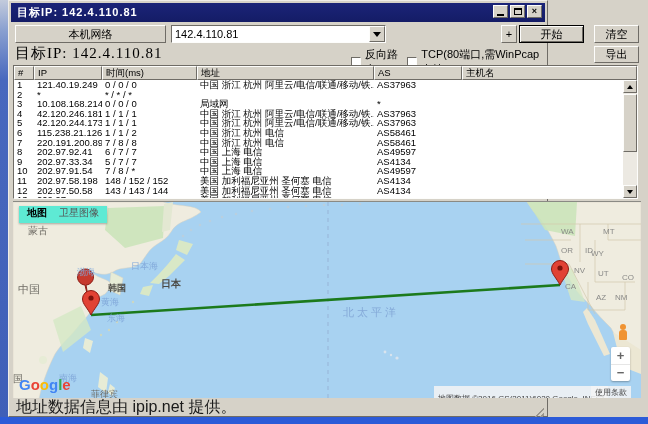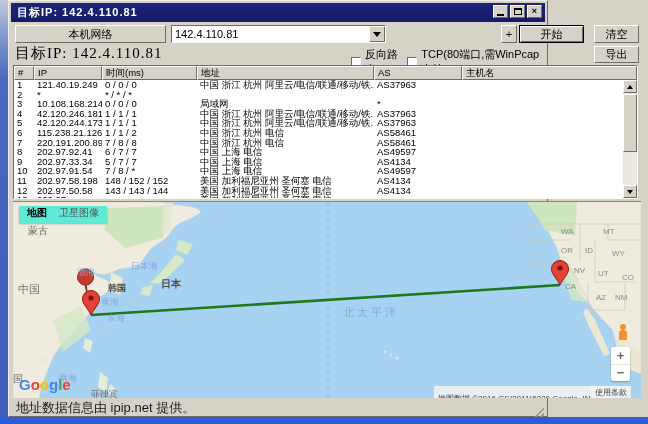--- a/index.html
+++ b/index.html
@@ -103,21 +103,21 @@
   .glogo span:nth-child(3){color:#FBBC05}.glogo span:nth-child(4){color:#4285F4}
   .glogo span:nth-child(5){color:#34A853}.glogo span:nth-child(6){color:#EA4335}
 
   .attrib { position:absolute; left:421px; top:184px; height:13px; background:rgba(245,245,245,.85);
     font-size:8px; color:#444; display:flex; align-items:center; padding:12px 4px; }
   .terms { position:absolute; left:578px; top:184px; height:13px; background:rgba(245,245,245,.85);
     font-size:8px; color:#444; display:flex; align-items:center; padding:0 4px; }
 
   
   .statusbar { position:absolute; left:2px; right:2px; top:398px; height:17px; background:#d6d2c8;
-    display:flex; align-items:center; padding-left:5px; font-size:13px; color:#1a1a1a; }
+    display:flex; align-items:center; padding-left:5px; font-size:16px; color:#1a1a1a; }
   .resize-grip { position:absolute; right:3px; top:404px; width:12px; height:12px;
     background:repeating-linear-gradient(135deg, transparent 0 2px, #9a968e 2px 4px); 
     clip-path:polygon(100% 0, 100% 100%, 0 100%); }
 </style>
 </head>
 <body>
 
 <div class="screen">
   <div class="left-strip"></div>
 
@@ -396,21 +396,21 @@
       <span class="mlabel cc" style="left:148px; top:75px; font-size:10px;">日本</span>
       <span class="mlabel sea" style="left:88px; top:94px;">黄海</span>
       <span class="mlabel sea" style="left:94px; top:110px;">东海</span>
       <span class="mlabel pac" style="left:330px; top:103px;">北太平洋</span>
       <span class="mlabel sea" style="left:46px; top:170px;text-align:right;">南海</span>
       <span class="mlabel land-name" style="left:78px; top:186px; font-size:9px;">菲律宾</span>
       <span class="mlabel state" style="left:548px; top:25px;">WA</span>
       <span class="mlabel state" style="left:590px; top:25px;">MT</span>
       <span class="mlabel state" style="left:548px; top:44px;">OR</span>
       <span class="mlabel state" style="left:572px; top:44px;">ID</span>
-      <span class="mlabel state" style="left:599px; top:47px;">WY</span>
+      <span class="mlabel state" style="left:578px; top:47px;">WY</span>
       <span class="mlabel state" style="left:561px; top:64px;">NV</span>
       <span class="mlabel state" style="left:585px; top:67px;">UT</span>
       <span class="mlabel state" style="left:609px; top:71px;">CO</span>
       <span class="mlabel state" style="left:552px; top:80px;">CA</span>
       <span class="mlabel state" style="left:583px; top:91px;">AZ</span>
       <span class="mlabel state" style="left:602px; top:91px;">NM</span>
 
       <div class="map-type">
         <span class="mt-map">地图</span>
         <span class="mt-sat">卫星图像</span>

